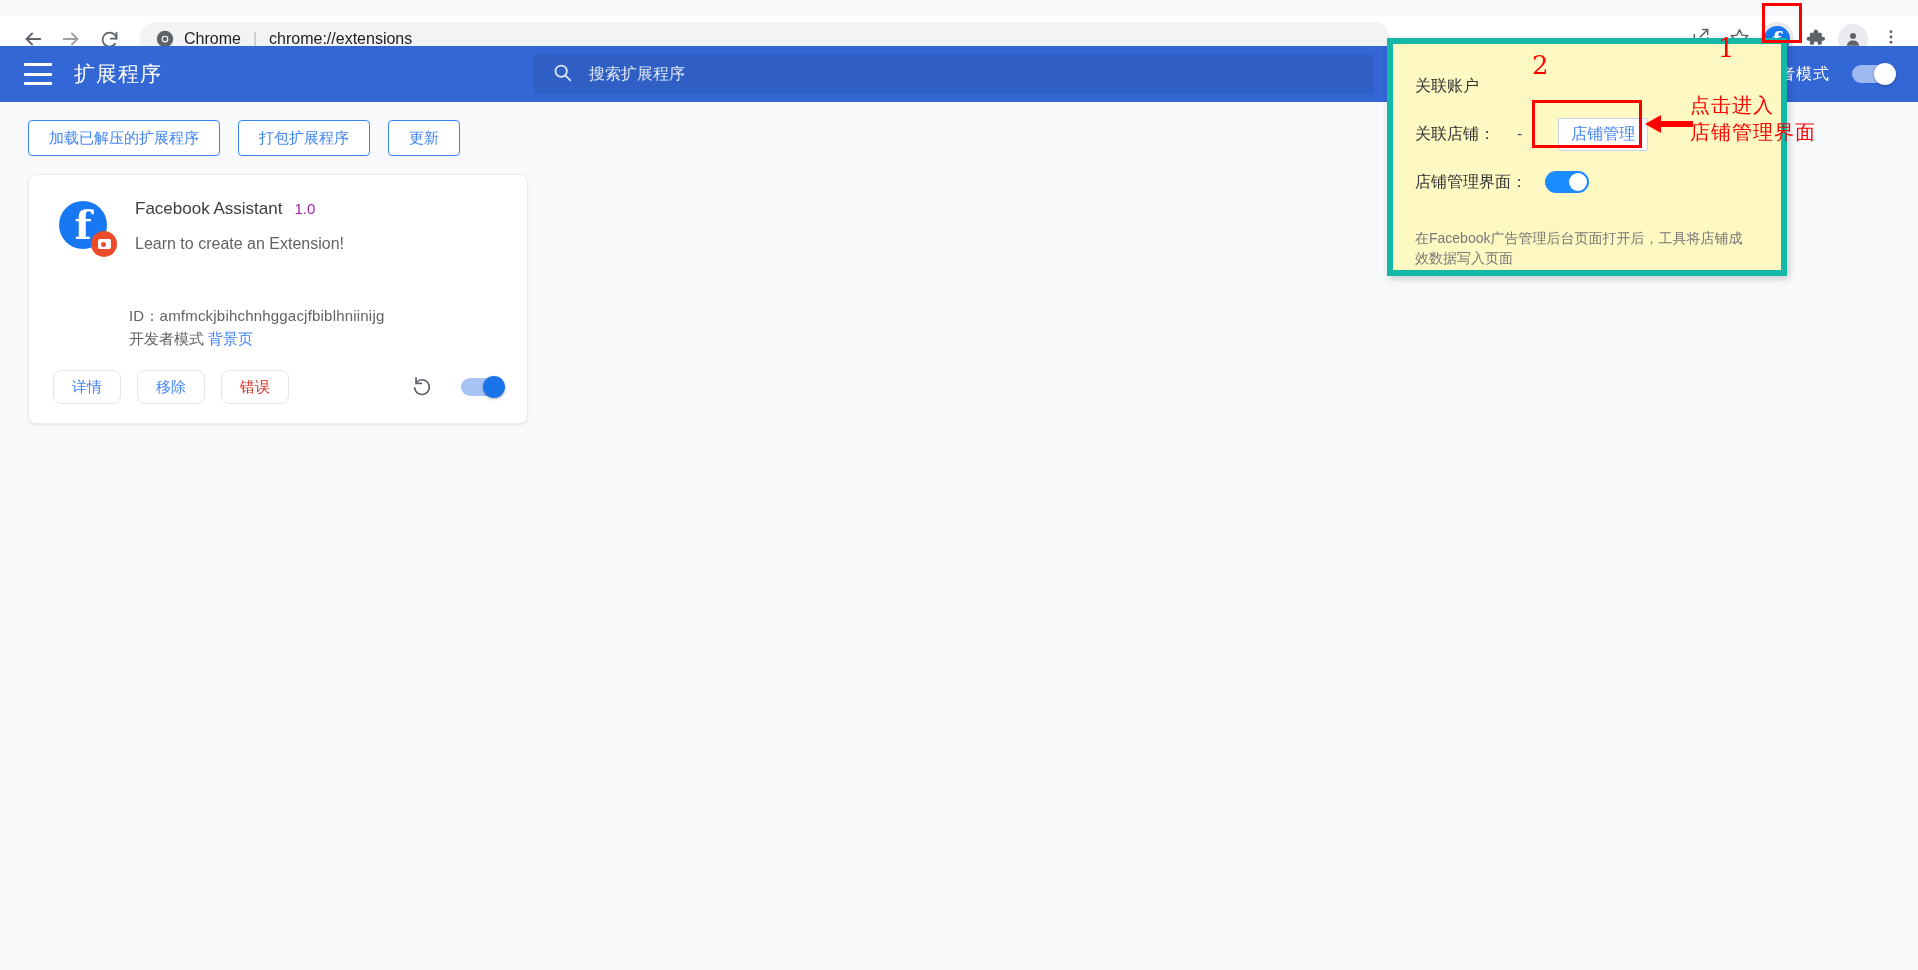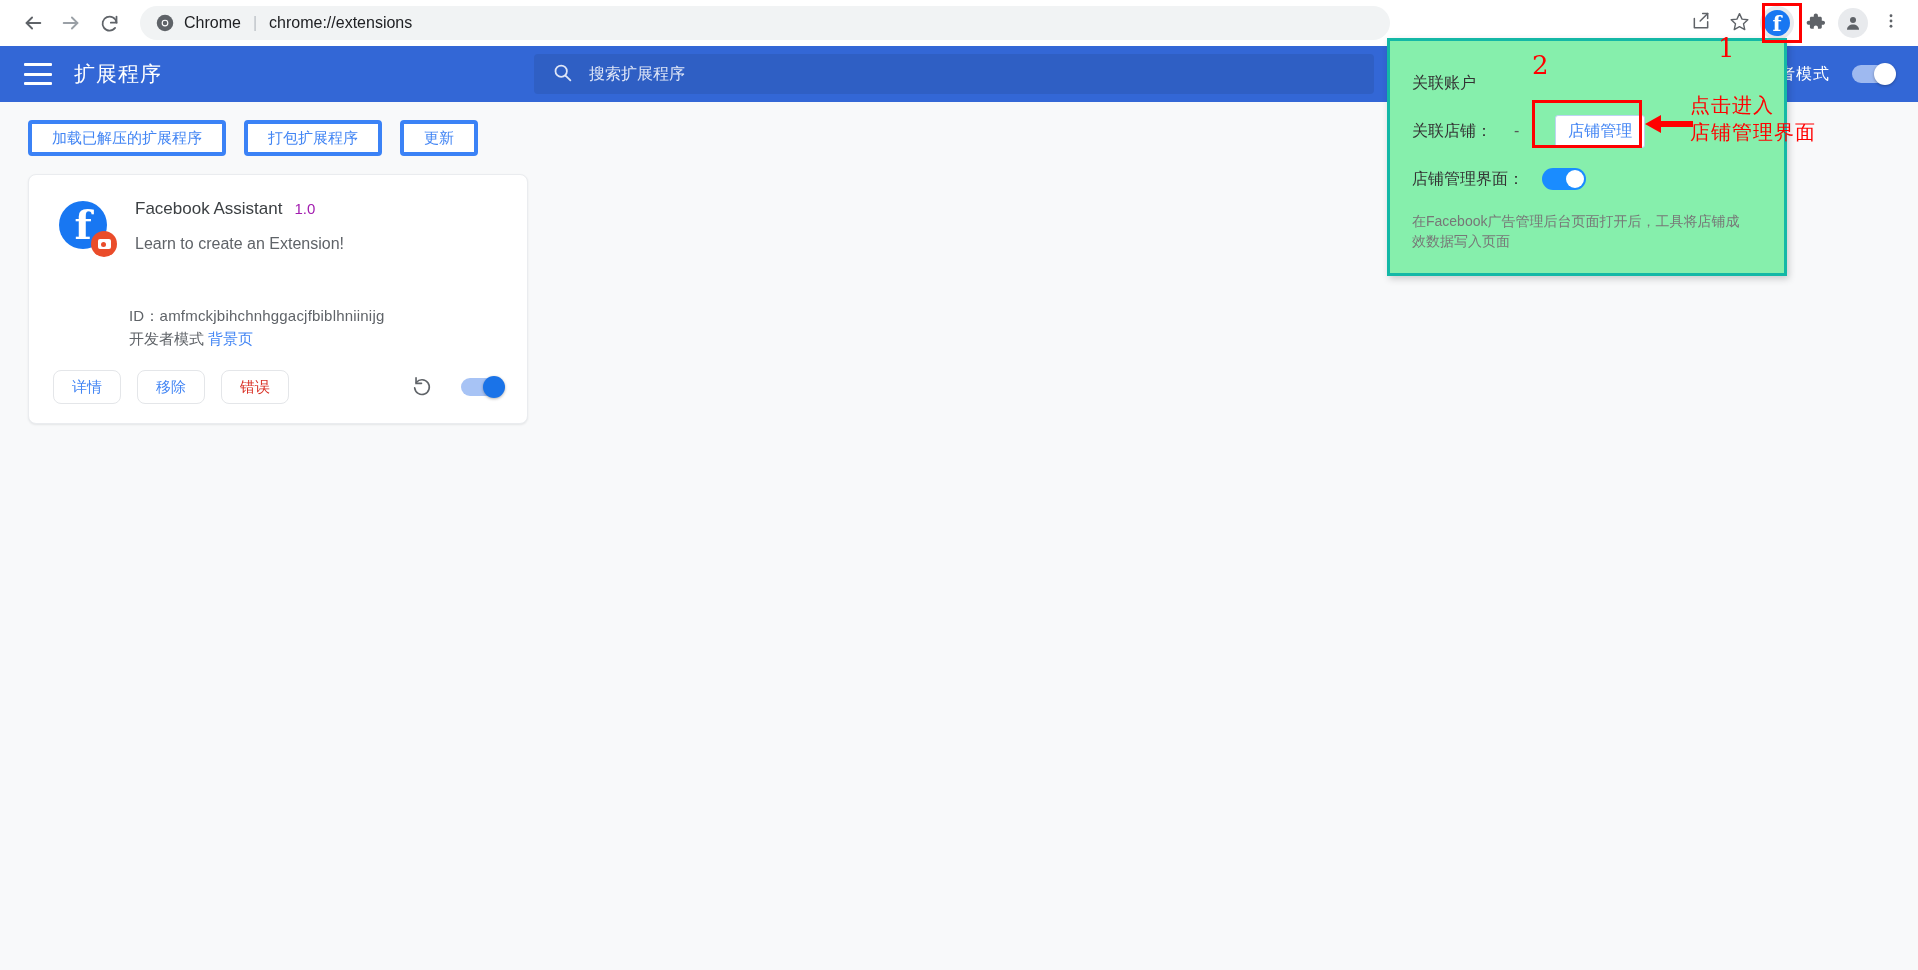--- a/index.html
+++ b/index.html
@@ -7,21 +7,21 @@
     width: 1918px;
     height: 970px;
     overflow: hidden;
     background: #f8f9fa;
     font-family: "Liberation Sans", "DejaVu Sans", sans-serif;
   }
 
   
   .browser-toolbar {
     position: absolute;
-    left: 0; top: 0;
+    left: 0; top: 16px;
     width: 1918px; height: 46px;
     background: #ffffff;
     display: flex;
     align-items: center;
     padding: 0 14px;
   }
   .nav-btn {
     width: 38px; height: 38px;
     display: flex; align-items: center; justify-content: center;
     border-radius: 50%;
@@ -180,21 +180,21 @@
   .action-bar {
     height: 72px;
     display: flex;
     align-items: center;
     padding: 0 28px;
     gap: 18px;
     background: #f8f9fa;
   }
   .pill-btn {
     height: 36px;
-    border: 4px solid #3b82f6;
+    border: 1px solid #3b82f6;
     background: #ffffff;
     border-radius: 4px;
     color: #4285f4;
     font-size: 15px;
     padding: 0 20px;
     display: flex; align-items: center; justify-content: center;
     font-family: "Liberation Sans", sans-serif;
   }
 
   .cards-area { padding: 0 28px; }
@@ -289,22 +289,22 @@
     margin-left: auto;
     display: flex; align-items: center; gap: 28px;
   }
   .reload-icon { color: #5f6368; width: 22px; height: 22px; }
 
   
   .ext-popup {
     position: absolute;
     left: 1387px; top: 38px;
     width: 400px; height: 238px;
-    background: #86efac;
-    border: 3px solid #14b8a6;
+    background: #fef9c3;
+    border: 6px solid #14b8a6;
     box-shadow: 2px 3px 7px rgba(0,0,0,.18);
     z-index: 50;
     padding: 18px 22px 0 22px;
     font-family: "Liberation Sans", sans-serif;
   }
   .pop-row {
     display: flex;
     align-items: center;
     height: 48px;
     font-size: 16px;
@@ -332,21 +332,21 @@
     position: absolute;
     width: 18px; height: 18px;
     border-radius: 50%;
     background: #fff;
     top: 2px; right: 2px;
   }
   .pop-note {
     font-size: 14px;
     color: #777777;
     line-height: 1.45;
-    margin-top: 8px;
+    margin-top: 22px;
     width: 335px;
   }
 
   
   .anno-box-shop {
     position: absolute;
     left: 1532px; top: 100px;
     width: 110px; height: 48px;
     border: 3px solid #ff0000;
     z-index: 58;

